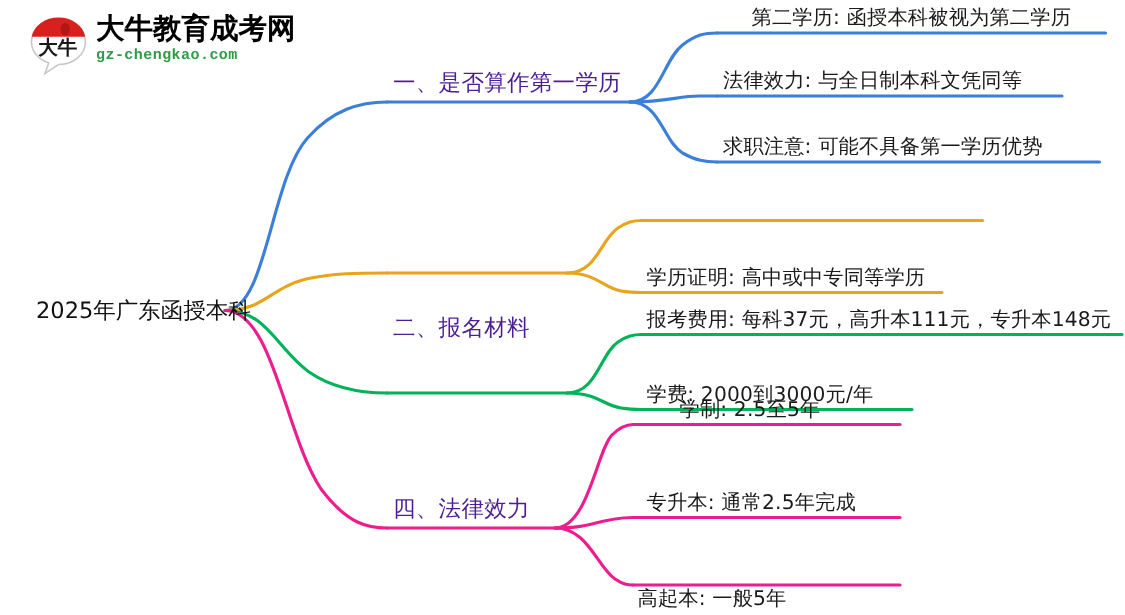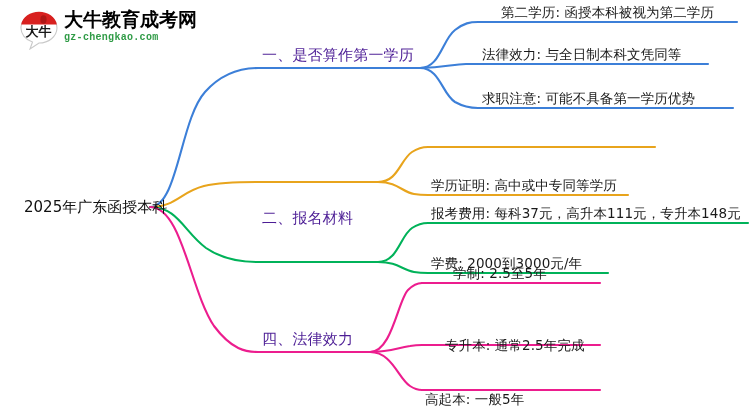--- a/index.html
+++ b/index.html
@@ -118,16 +118,16 @@
   <div class="b2" style="left:482px;top:45px;">法律效力: 与全日制本科文凭同等</div>
 
   <div class="b1" style="left:262px;top:164px;margin-top:45px;">二、报名材料</div>
   <div class="b2" style="left:431px;top:176px;">学历证明: 高中或中专同等学历</div>
 
   <div class="b2" style="left:431px;top:204px;">报考费用: 每科37元，高升本111元，专升本148元</div>
   <div class="b2" style="left:431px;top:254px;">学费: 2000到3000元/年</div>
 
   <div class="b1" style="left:262px;top:330px;">四、法律效力</div>
   <div class="b2" style="left:425px;top:264px;margin-left:28px;">学制: 2.5至5年</div>
-  <div class="b2" style="left:445px;top:326px;margin-top:10px;">专升本: 通常2.5年完成</div>
+  <div class="b2" style="left:431px;top:326px;">专升本: 通常2.5年完成</div>
   <div class="b2" style="left:425px;top:371px;margin-top:19px;">高起本: 一般5年</div>
 
 </div>
 
 </body></html>

